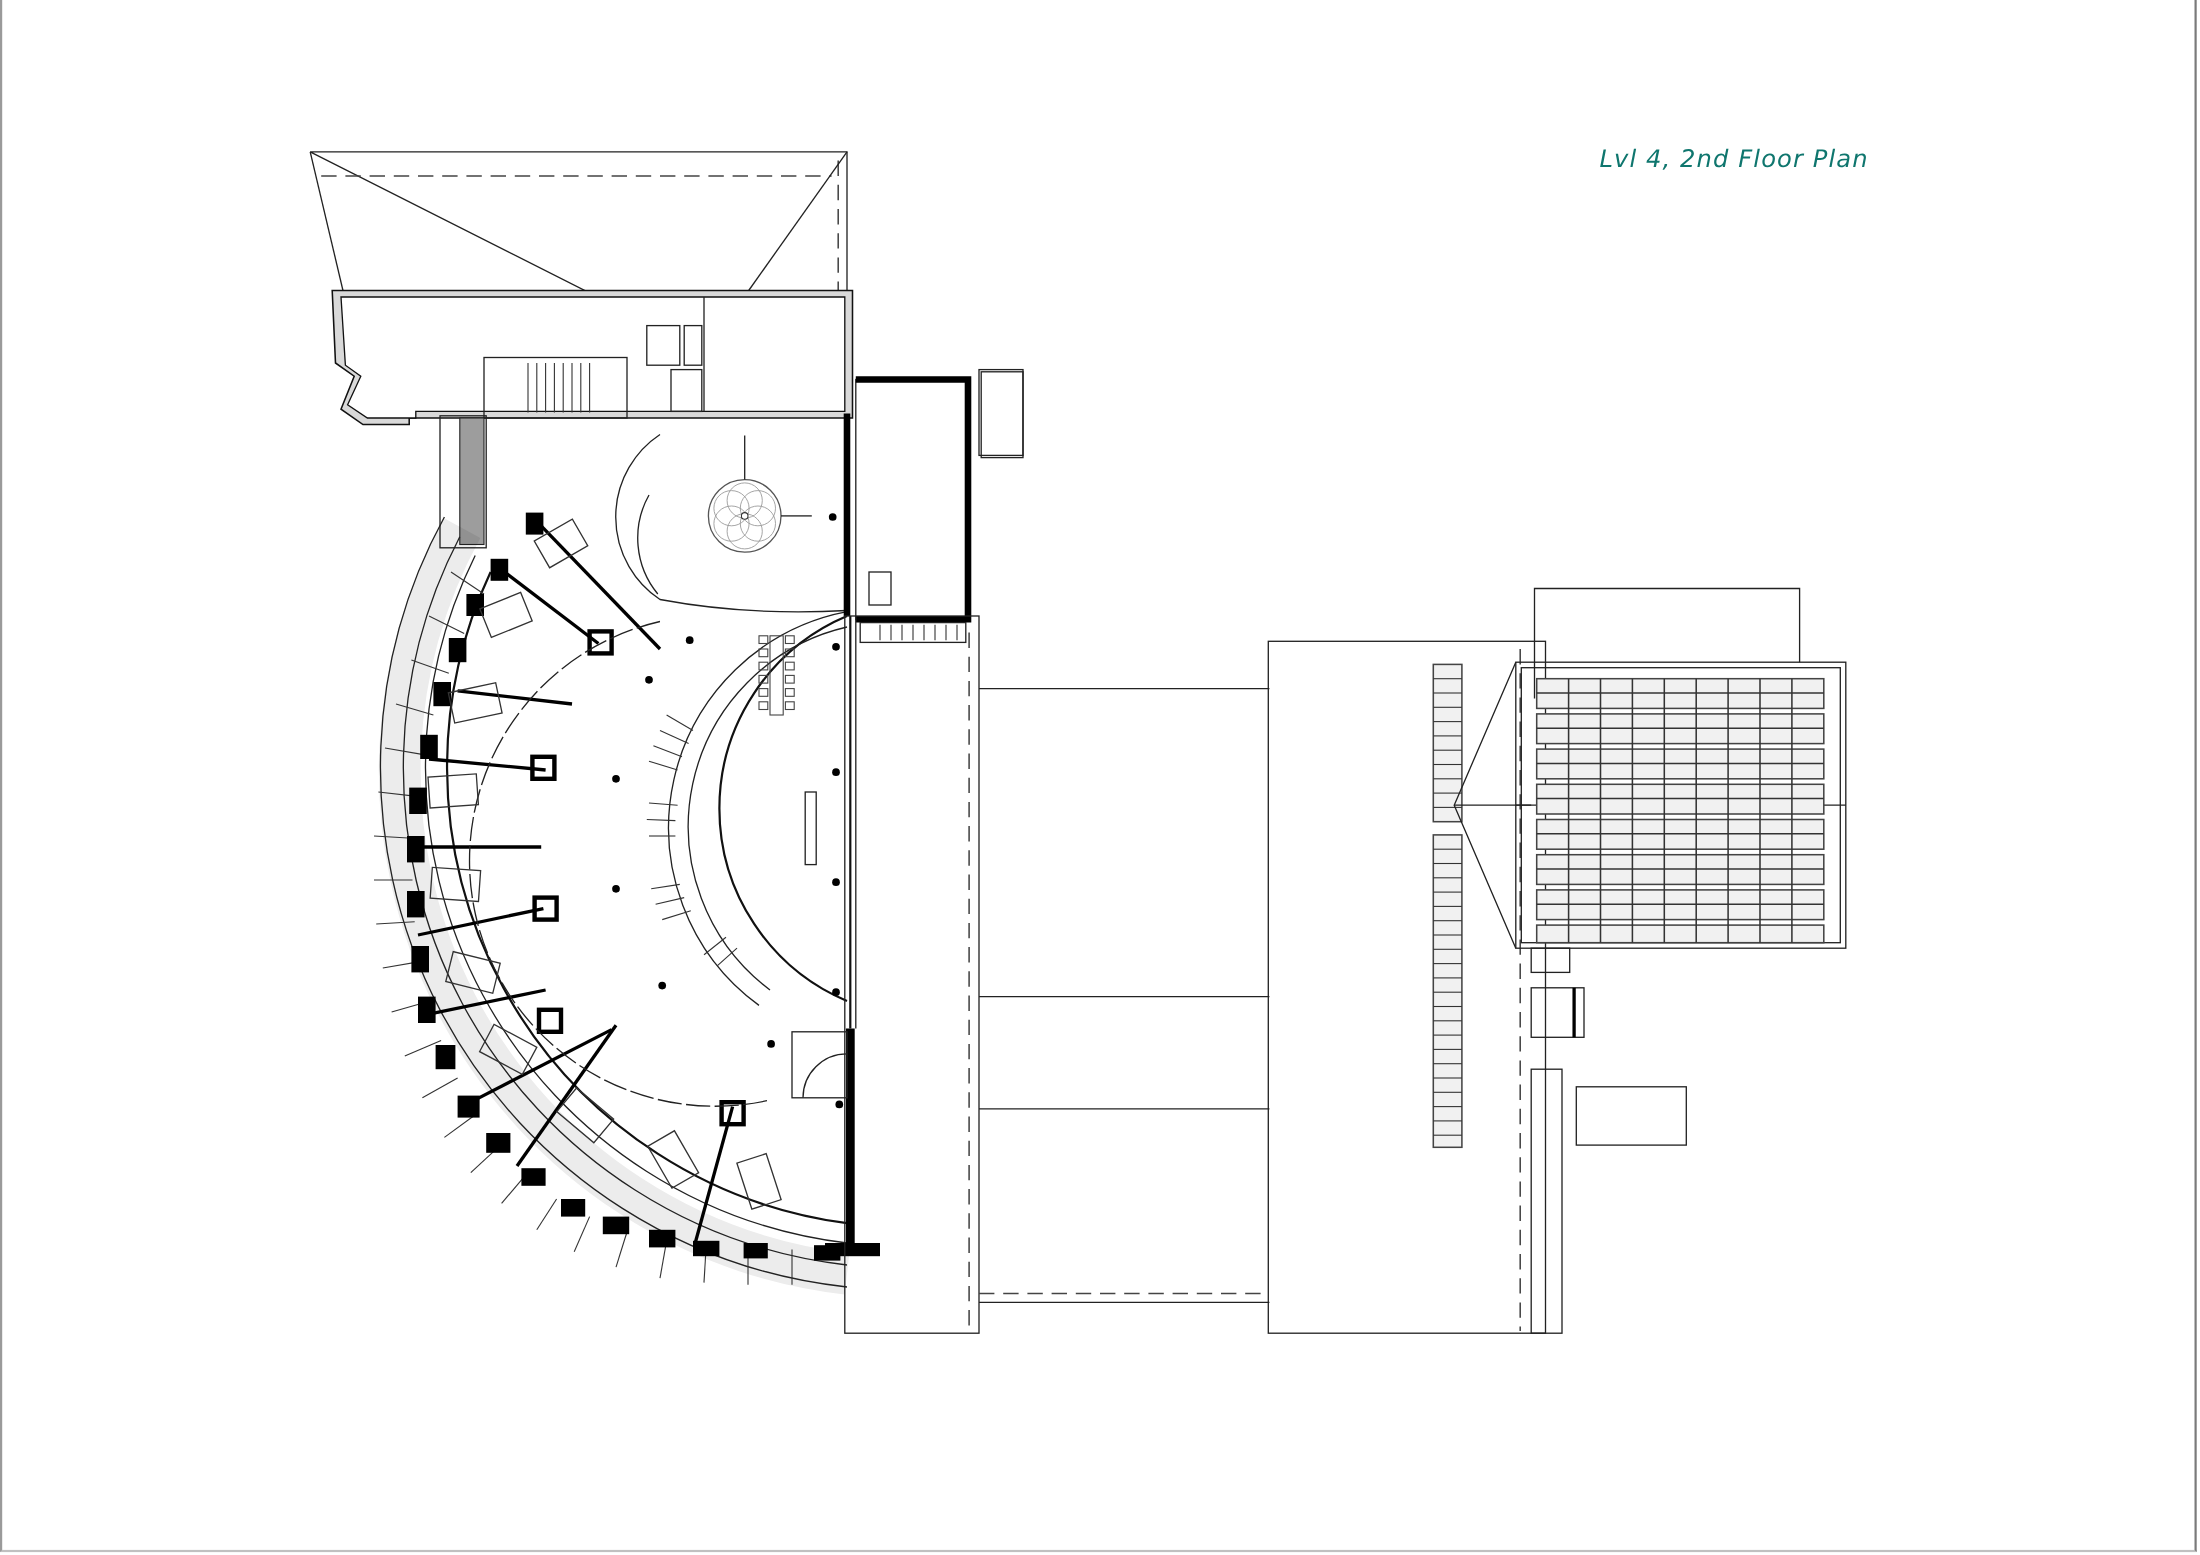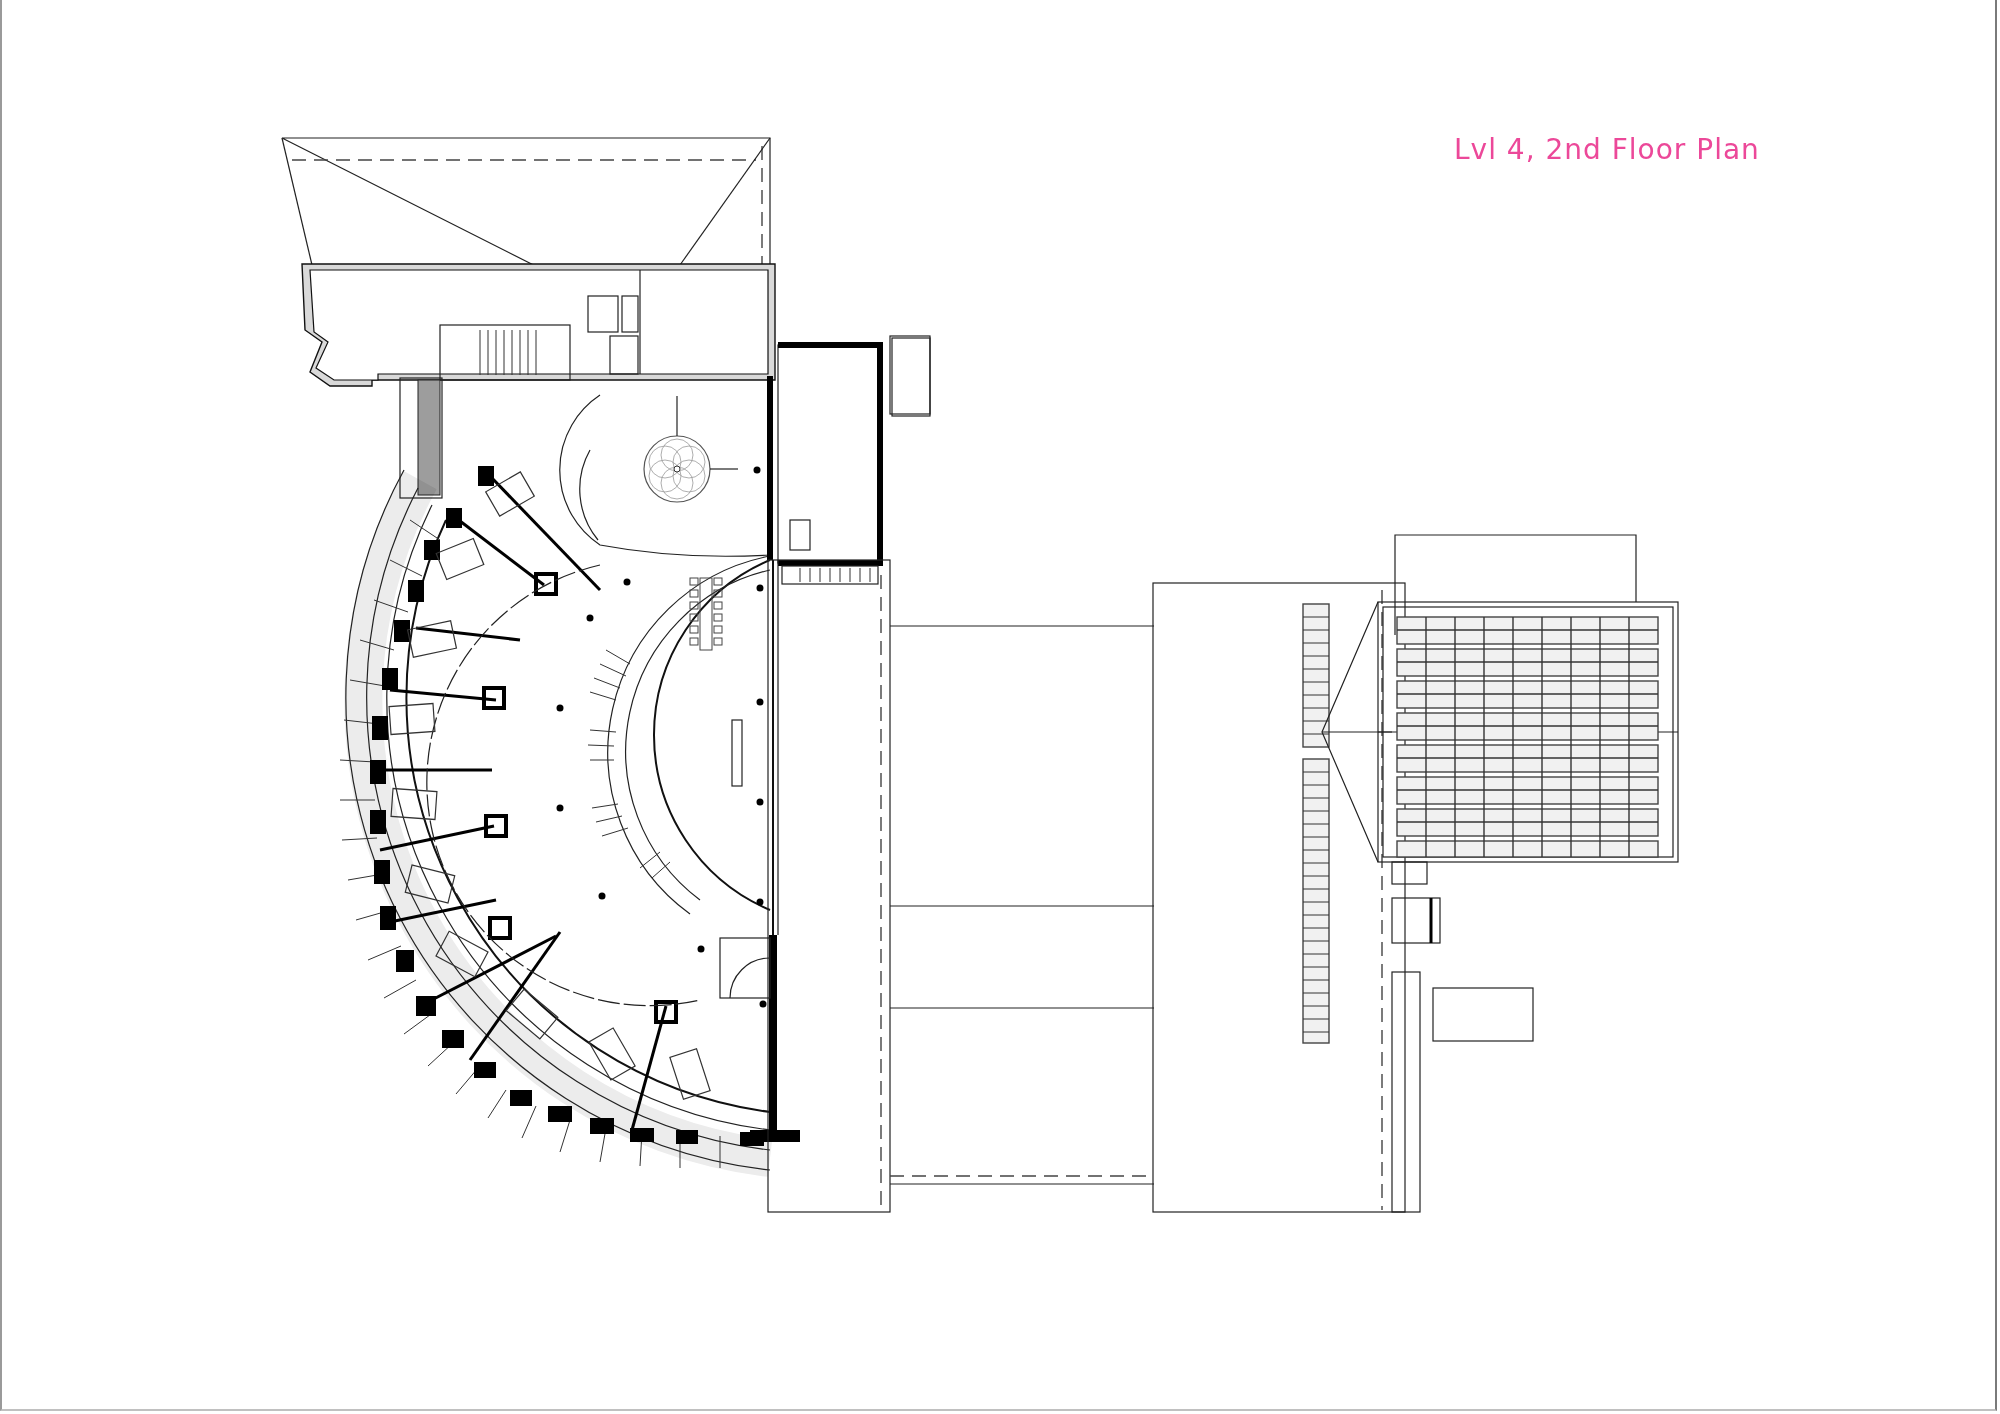--- a/index.html
+++ b/index.html
@@ -1,18 +1,18 @@
 <!DOCTYPE html>
 <html><head>
 <meta charset="utf-8">
 <style>
   html, body { margin: 0; padding: 0; background: #ffffff; }
   body { width: 2000px; height: 1414px; position: relative; overflow: hidden; font-family: "DejaVu Sans", sans-serif; }
   .frame { position: absolute; left: 0; top: 0; width: 1997px; height: 1411px; border-left: 2px solid #9a9a9a; border-right: 2px solid #7a7a7a; border-bottom: 2px solid #c0c0c0; box-sizing: border-box; }
-  .title { position: absolute; left: 1454px; top: 133px; font-family: "DejaVu Sans", sans-serif; font-size: 28px; letter-spacing: 1px; color: #ec4899; }
+  .title { position: absolute; left: 1454px; top: 133px; font-family: "DejaVu Sans", sans-serif; font-size: 22px; letter-spacing: 1px; color: #0f766e; font-style: italic; }
   svg.plan { position: absolute; left: 0; top: 0; }
   .thin { stroke: #222; stroke-width: 1.2; fill: none; }
   .med { stroke: #111; stroke-width: 2; fill: none; }
   .dash { stroke: #444; stroke-width: 1.4; fill: none; stroke-dasharray: 14 8; }
   .solid { fill: #000; }
   .panel { fill: #f1f1f1; stroke: #444; stroke-width: 1.4; }
   .wall { fill: #d9d9d9; stroke: #111; stroke-width: 1.4; }
 </style>
 </head>
 <body>

